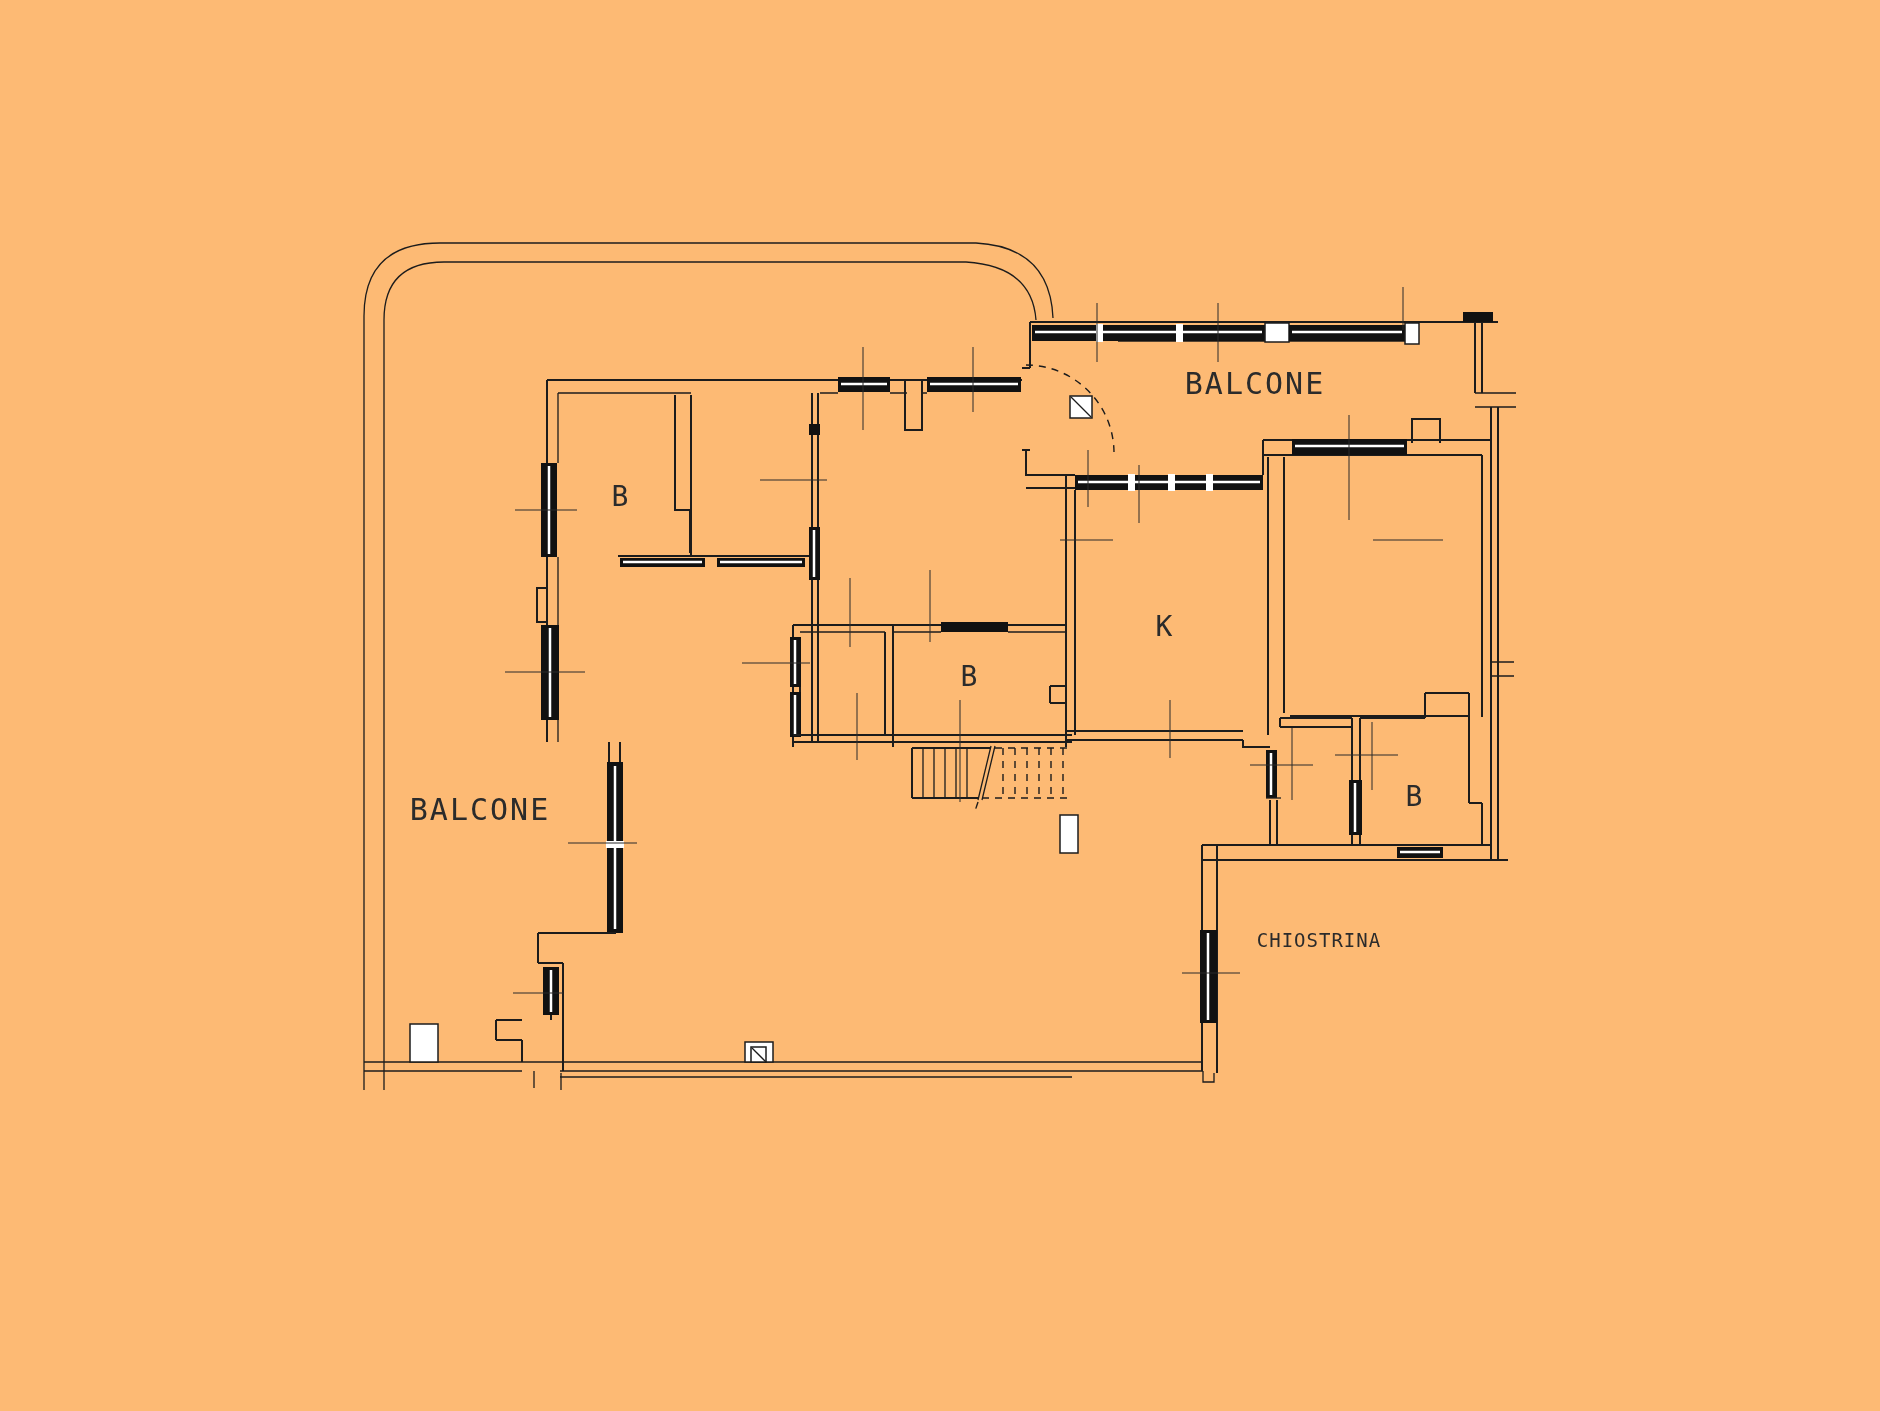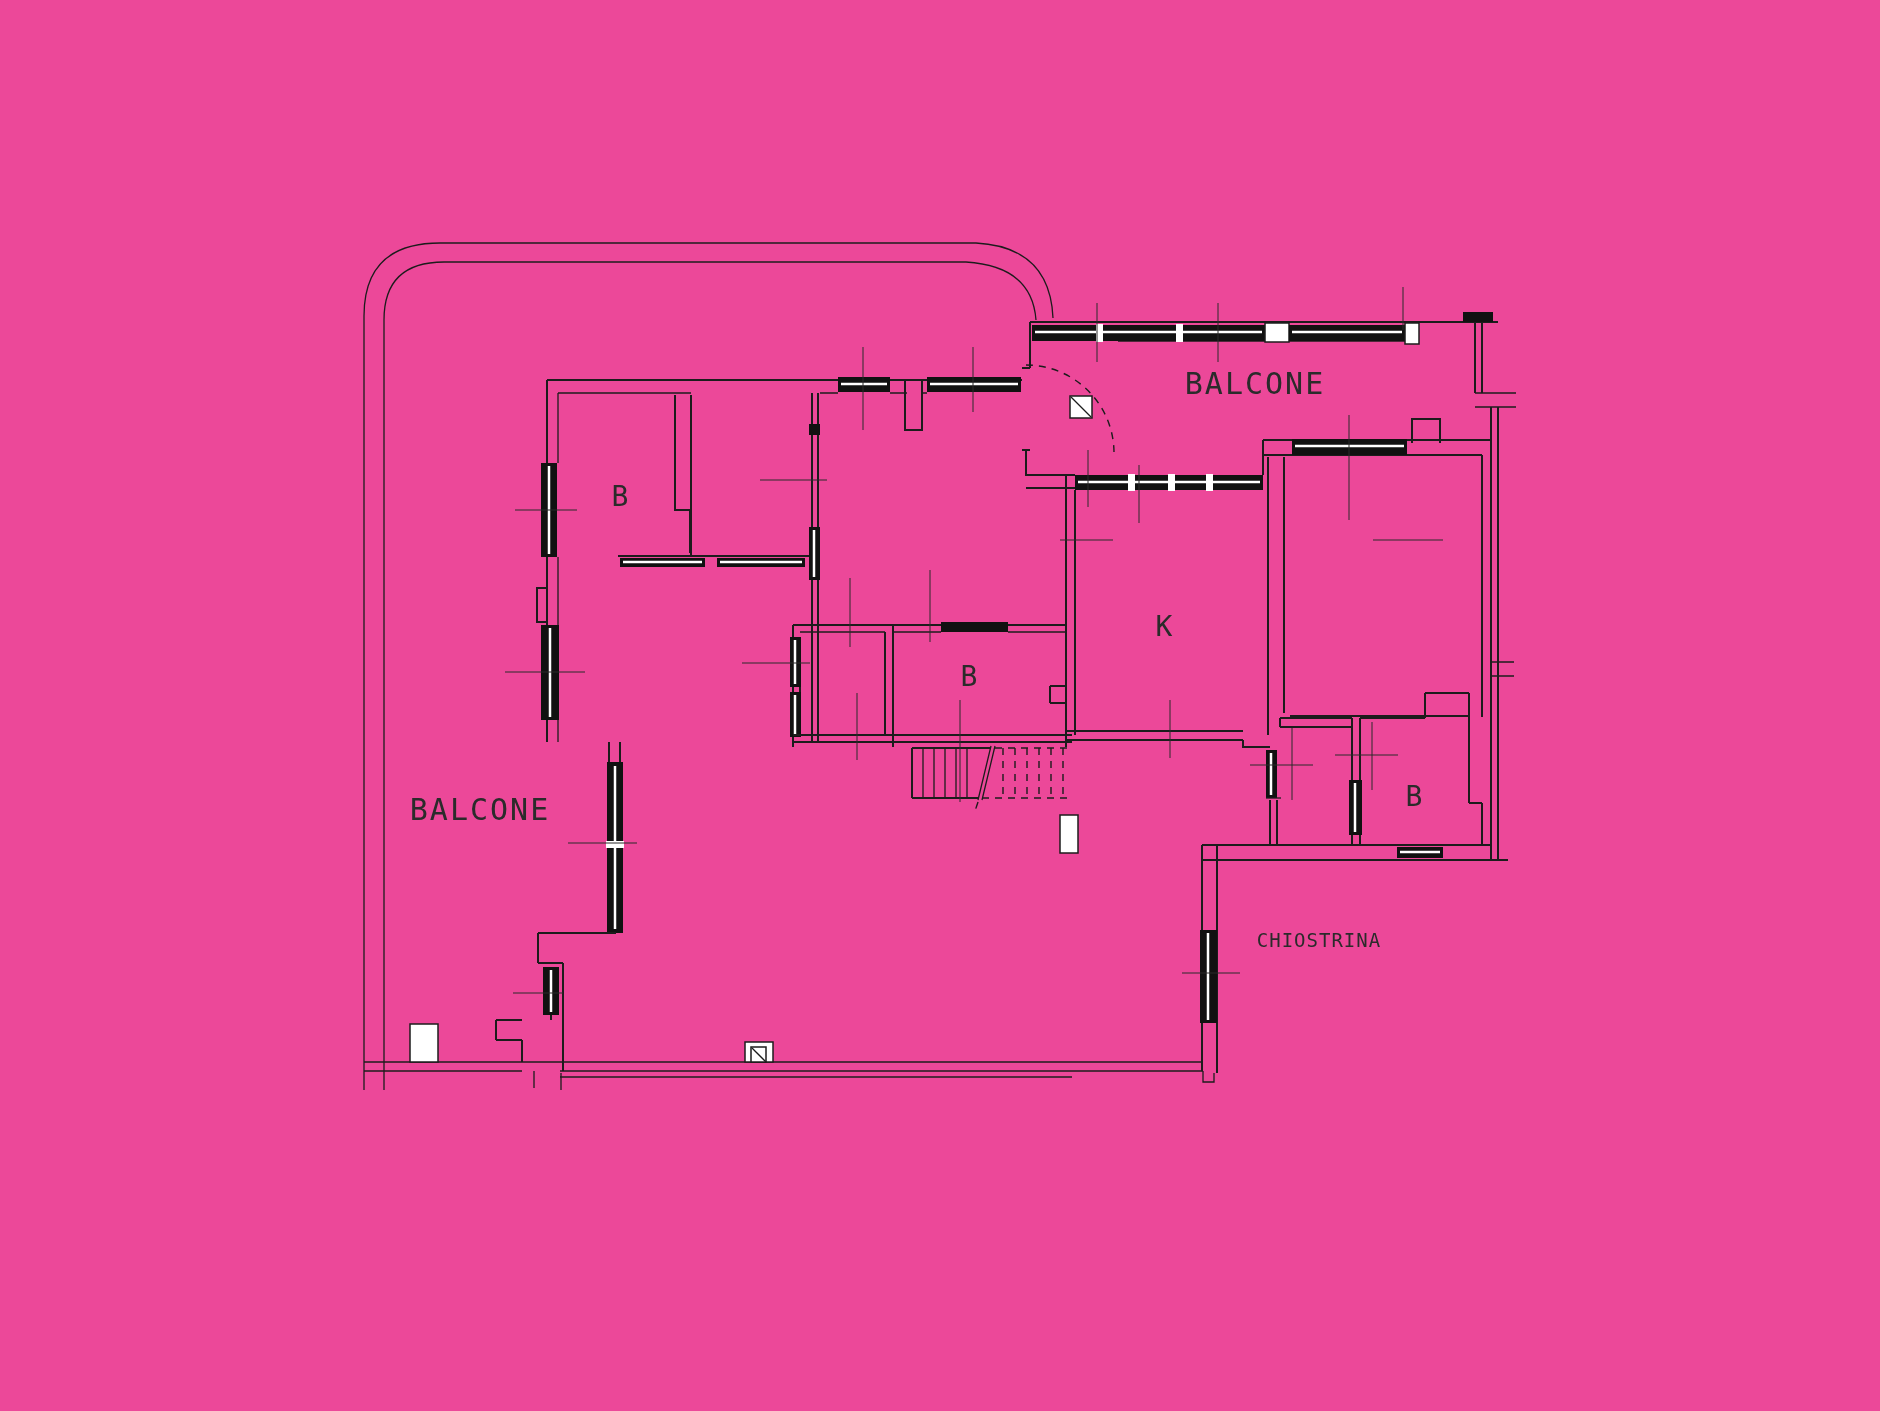--- a/index.html
+++ b/index.html
@@ -1,16 +1,16 @@
 <!DOCTYPE html>
 <html><head>
 <meta charset="utf-8">
 <style>
   html,body{margin:0;padding:0;background:#fff;}
-  .page{position:relative;width:1880px;height:1411px;background:#ec4899;overflow:hidden;
+  .page{position:relative;width:1880px;height:1411px;background:#fdba74;overflow:hidden;
         font-family:"DejaVu Sans Mono","Liberation Mono",monospace;}
   svg{position:absolute;left:0;top:0;}
   .wall{stroke:#1c1c1c;stroke-width:2;fill:none;stroke-linecap:butt;}
   .thin{stroke:#1c1c1c;stroke-width:1.3;fill:none;}
   .tick{stroke:#2a2a2a;stroke-width:1;fill:none;}
   .dash{stroke:#1c1c1c;stroke-width:1.4;fill:none;stroke-dasharray:7 6;}
   .winfill{fill:#111;stroke:none;}
   .winline{stroke:#fff;stroke-width:2.5;fill:none;}
   .outline{fill:#fff;stroke:#1c1c1c;stroke-width:1.5;}
   .lbl{fill:#2b2b2b;letter-spacing:2px;}

